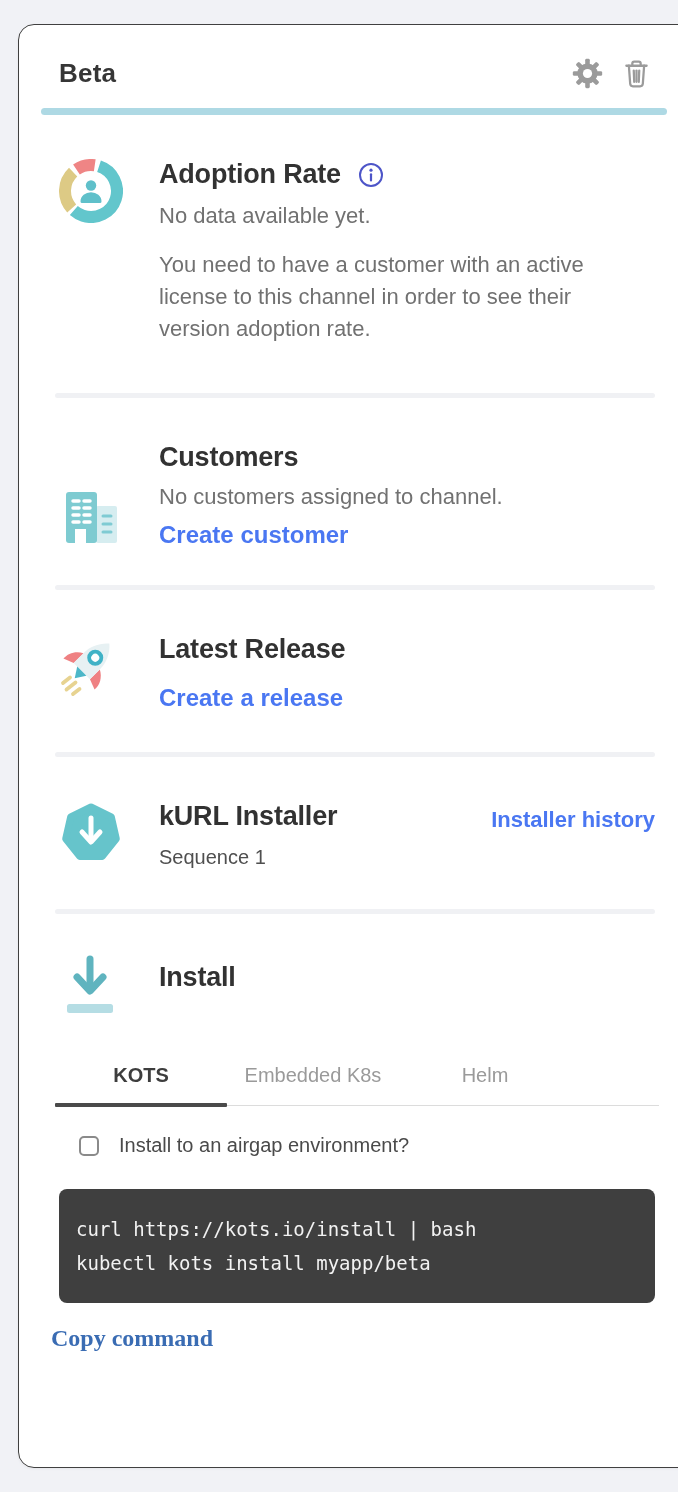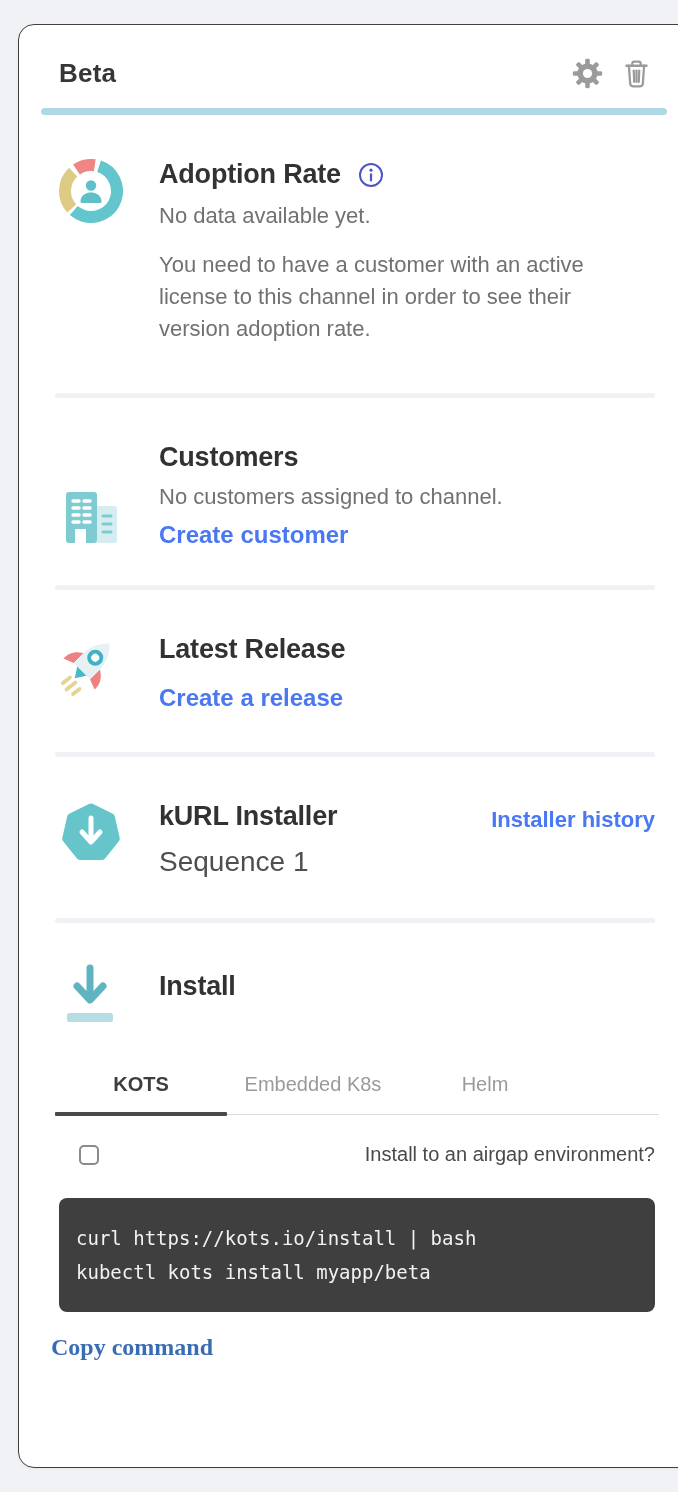--- a/index.html
+++ b/index.html
@@ -56,21 +56,21 @@
   }
   .m-adoption { margin-top:44px; }
   .div-1 { margin-top:48px; }
   .m-customers { margin-top:44px;align-items:flex-end; }
   .div-2 { margin-top:36px; }
   .m-release { margin-top:44px; }
   .div-3 { margin-top:40px; }
   .m-installer { margin-top:44px; }
   .div-4 { margin-top:40px; }
   .m-install { margin-top:40px; }
-  .seq { margin-top:14px; font-size:28px; color:#4f4f4f; }
+  .seq { margin-top:14px; font-size:20px; color:#4f4f4f; }
   .installer-link { margin-left:auto; margin-top:6px; white-space:nowrap; }
   
   .tabs {
     display:flex;
     margin:26px 36px 0 36px;
     border-bottom:1px solid #dcdcdc;
   }
   .tab {
     flex:0 0 172px; text-align:center;
     padding:12px 0 18px 0;
@@ -81,21 +81,20 @@
   }
   .tab.active { color:#3d3d3d; font-weight:700; }
   .tab.active::after {
     content:""; position:absolute; left:0; right:0; bottom:-2px;
     height:4px; background:#4a4a4a; border-radius:1px;
   }
   
   .airgap-row {
     display:flex; align-items:center; gap:20px;
     margin:28px 40px 0 60px;
-    justify-content:space-between;
   }
   .checkbox {
     width:20px; height:20px;
     border:2px solid #8a8a8a; border-radius:5px;
     background:#fff; cursor:pointer; flex:0 0 auto;
   }
   .airgap-label { font-size:20px; color:#4a4a4a; }
   
   .code-block {
     margin:32px 40px 0 40px;

